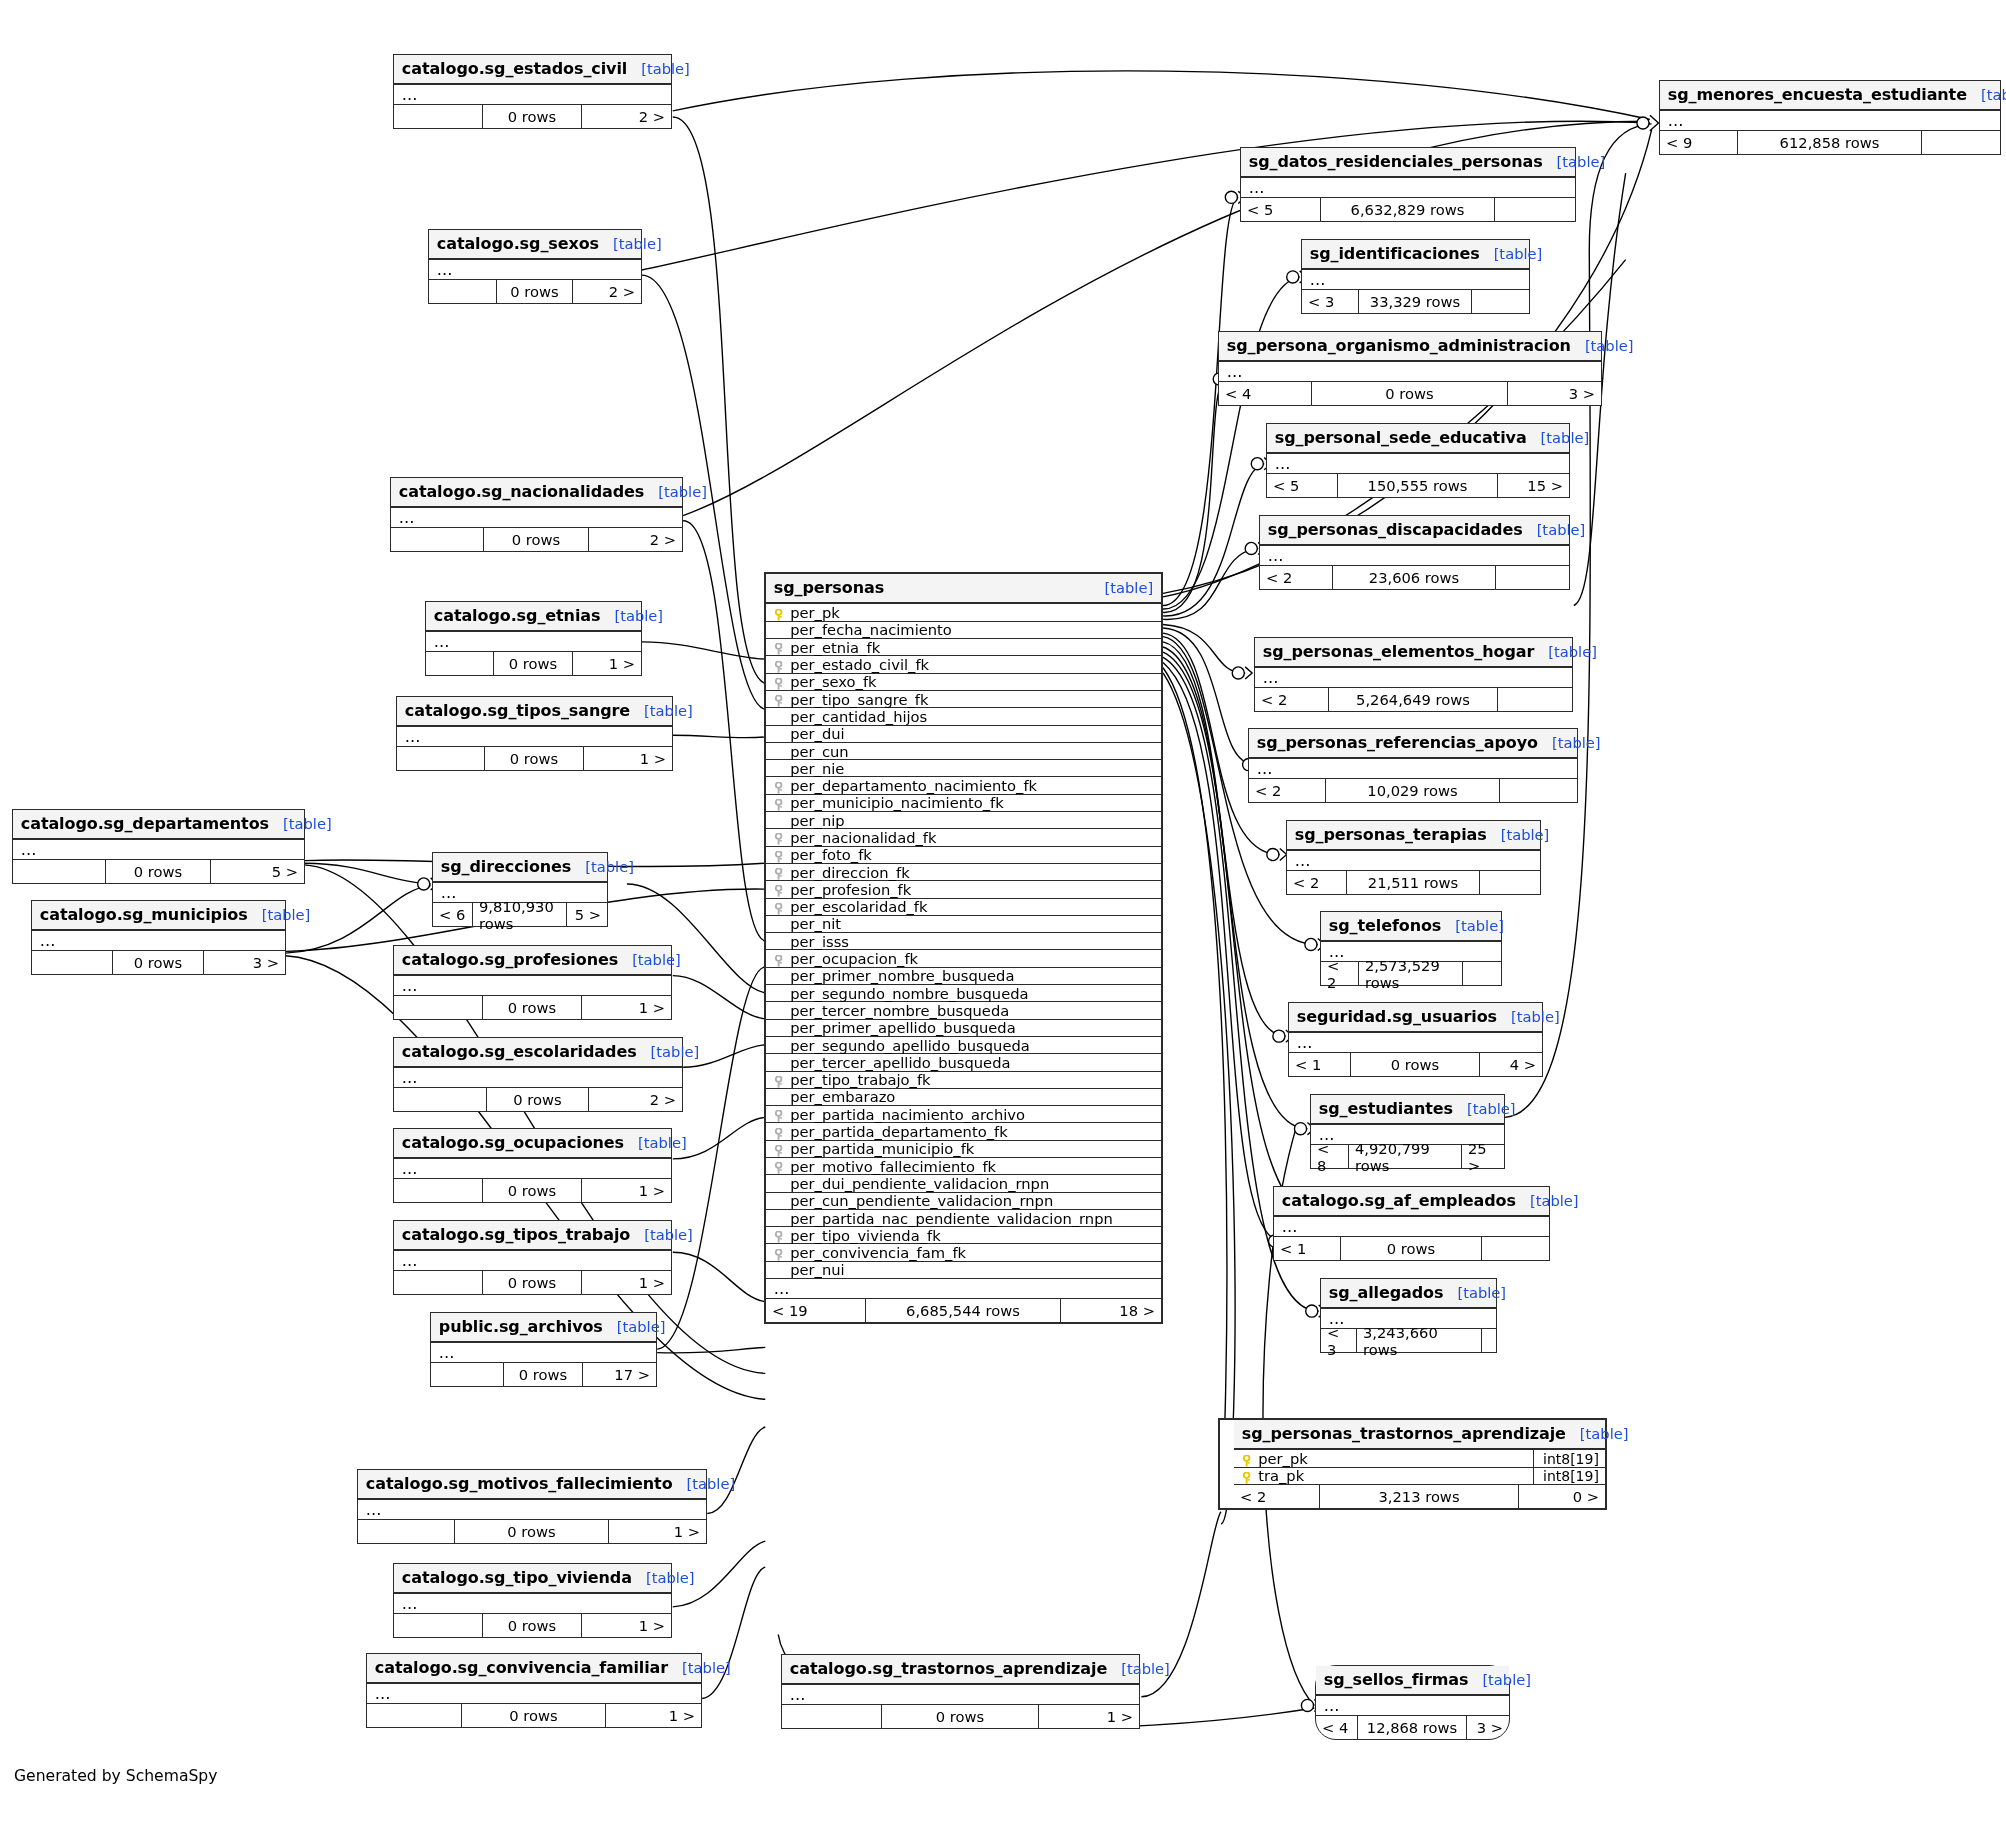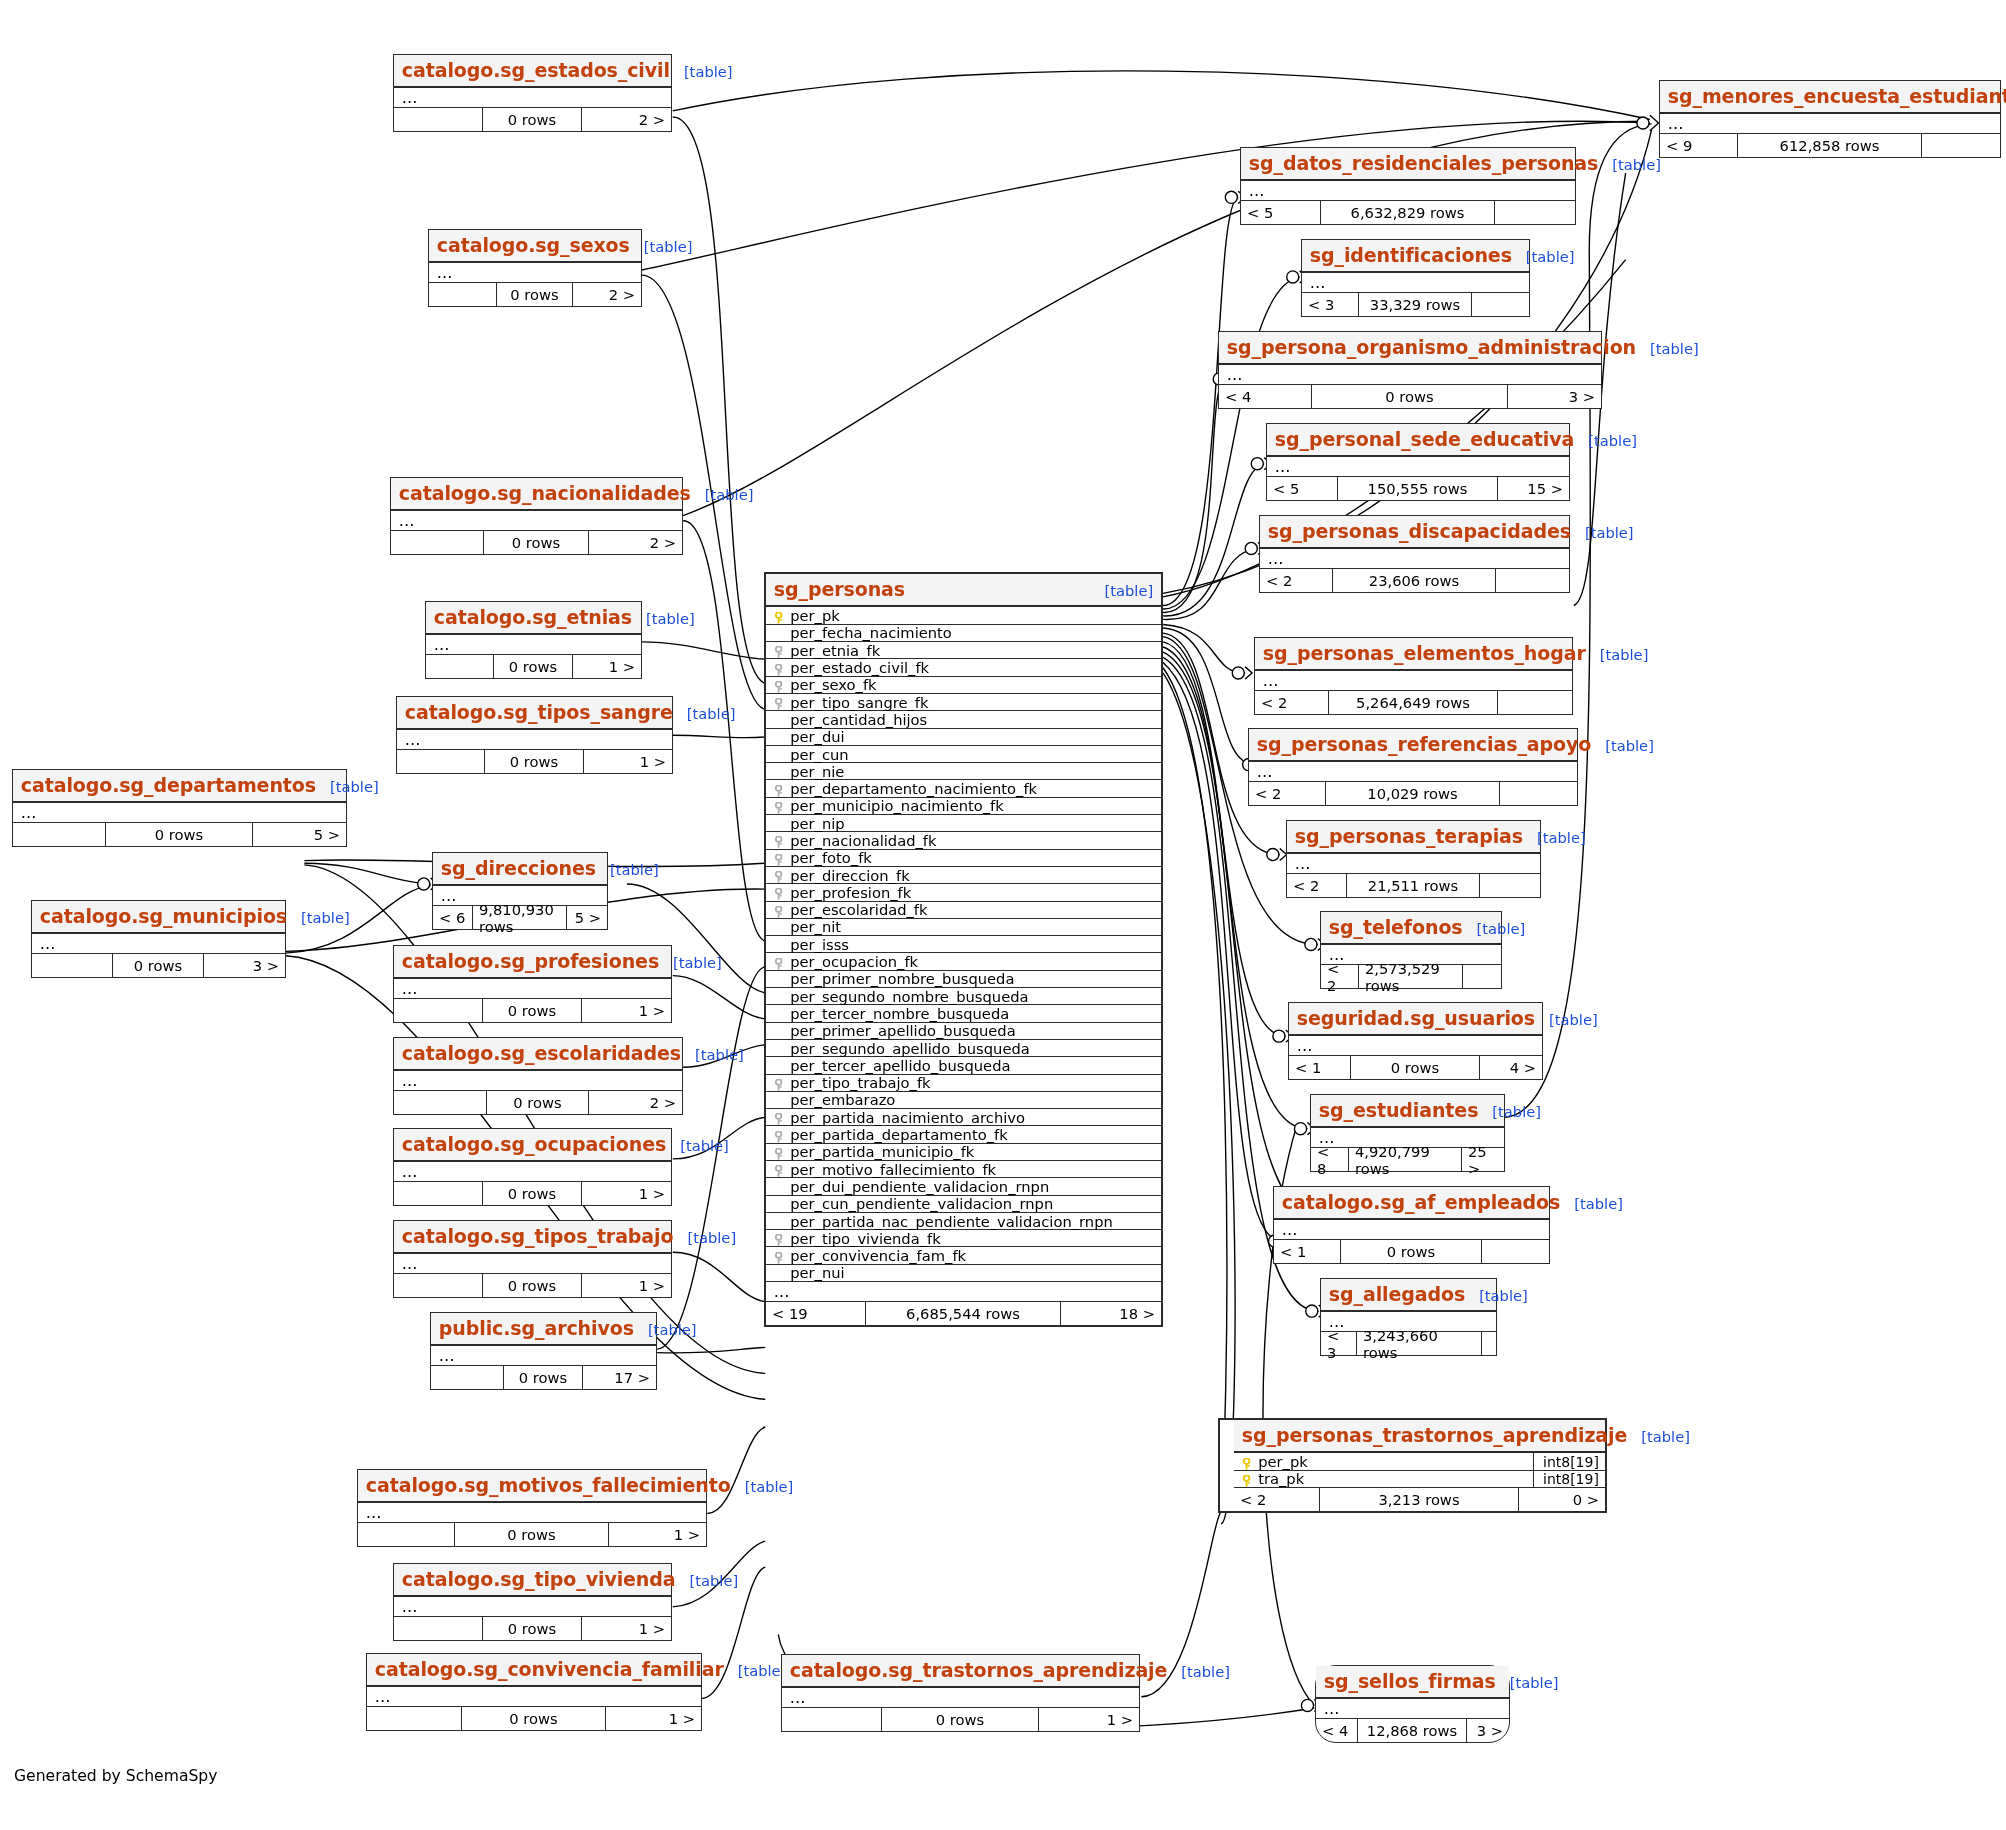--- a/index.html
+++ b/index.html
@@ -8,21 +8,21 @@
   #canvas{position:relative;width:2007px;height:1831px;overflow:hidden;}
   svg.edges{position:absolute;left:0;top:0;width:2007px;height:1831px;pointer-events:none;}
   svg.edges path{fill:none;stroke:#000000;stroke-width:1.6px;}
   svg.edges .sym{stroke:#000000;stroke-width:1.6px;fill:none;}
   svg.edges .symf{fill:#ffffff;stroke:#000000;stroke-width:1.6px;}
 
   .tbl{position:absolute;box-sizing:border-box;border:1.6px solid #2b2b2b;background:#ffffff;}
   .tbl .hdr{display:flex;align-items:baseline;justify-content:space-between;
             background:#f4f4f4;border-bottom:2.1px solid #2b2b2b;
             padding:4.3px 7.8px 5.2px 7.8px;white-space:nowrap;}
-  .tbl .hdr .nm{font-weight:bold;font-size:19px;color:#c2410c;letter-spacing:-0.1px;}
+  .tbl .hdr .nm{font-weight:bold;font-size:16px;color:#000000;letter-spacing:-0.1px;}
   .tbl .hdr .tg{font-size:14.7px;color:#1d4ed8;padding-left:14px;}
 
   .ell{padding:1.7px 7.8px 6px 7.8px;font-size:16.4px;color:#000;line-height:1;
        border-bottom:1.2px solid #2b2b2b;height:20px;box-sizing:border-box;}
 
   .foot{display:flex;font-size:14.7px;color:#000;height:22.5px;box-sizing:border-box;}
   .foot > div{box-sizing:border-box;display:flex;align-items:center;padding:0 6px;}
   .foot .f1{flex:0 0 auto;justify-content:flex-start;border-right:1.2px solid #2b2b2b;}
   .foot .f2{flex:1 1 auto;justify-content:center;border-right:1.2px solid #2b2b2b;}
   .foot .f3{flex:0 0 auto;justify-content:flex-end;}
@@ -322,21 +322,21 @@
       <span class="tg">[table]</span>
     </div>
     <div class="ell">...</div>
     <div class="foot">
       <div class="f1" style="width:77px">&lt; 2</div>
       <div class="f2">10,029 rows</div>
       <div class="f3" style="width:77px"></div>
     </div>
   </div>
 
-  <div class="tbl" style="left:12px;top:769px;width:335px;">
+  <div class="tbl" style="left:12px;top:809px;width:293px;">
     <div class="hdr">
       <span class="nm">catalogo.sg_departamentos</span>
       <span class="tg">[table]</span>
     </div>
     <div class="ell">...</div>
     <div class="foot">
       <div class="f1" style="width:93px"></div>
       <div class="f2">0 rows</div>
       <div class="f3" style="width:93px">5 &gt;</div>
     </div>

